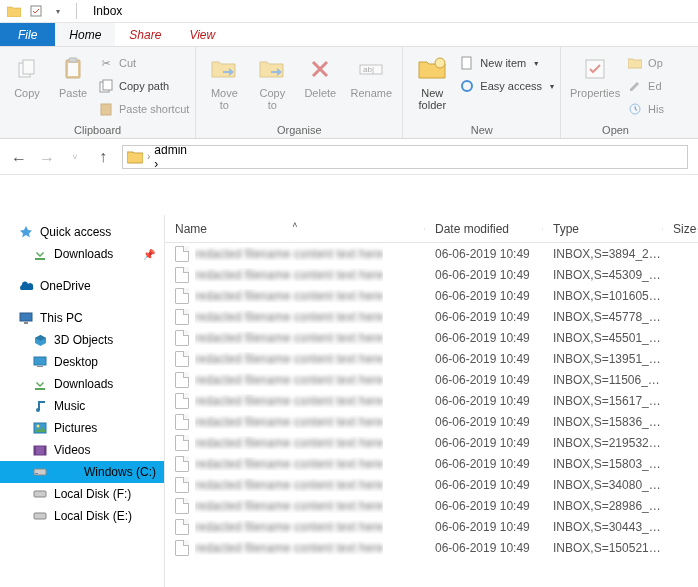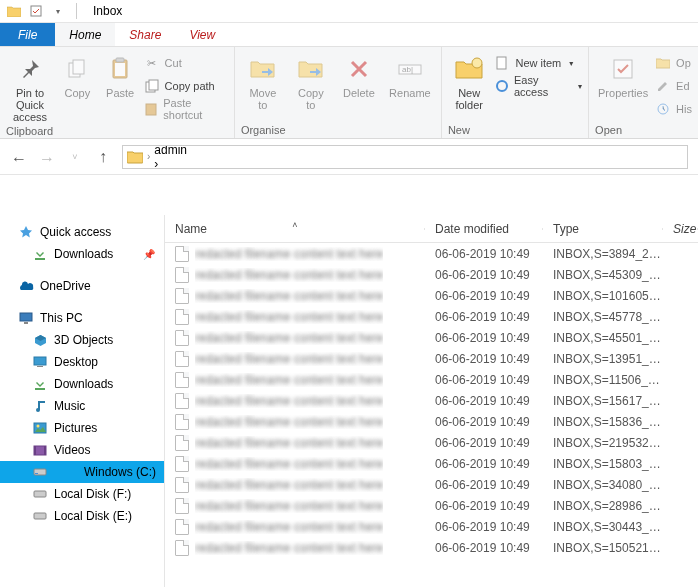--- a/index.html
+++ b/index.html
@@ -16,21 +16,21 @@
 .ribbon-tabs { height: 24px; display: flex; align-items: stretch; border-bottom: 1px solid #e1e1e1; font-style: italic; }
 .ribbon-tab { padding: 0 14px; display: flex; align-items: center; font-size: 12px; cursor: default; }
 .ribbon-tab.file { background: #1979ca; color: #fff; padding: 0 18px; }
 .ribbon-tab.active { background: #f5f6f7; }
 .ribbon-tab:not(.file):not(.active) { color: #b91c1c; }
 
 
 .ribbon { height: 92px; background: #f5f6f7; display: flex; border-bottom: 1px solid #dadada; }
 .group { border-right: 1px solid #e1e1e1; display: flex; flex-direction: column; justify-content: space-between; padding: 4px 6px 2px 6px; }
 .group-row { display: flex; align-items: flex-start; gap: 4px; flex: 1; }
-.group-label { text-align: left; font-size: 11px; color: #666; padding-top: 2px; }
+.group-label { text-align: center; font-size: 11px; color: #666; padding-top: 2px; }
 .bigbtn { display: flex; flex-direction: column; align-items: center; justify-content: flex-start; width: 52px; padding-top: 2px; gap: 2px; }
 .bigbtn .icon-wrap { width: 32px; height: 32px; display: flex; align-items: center; justify-content: center; }
 .bigbtn .lbl { font-size: 11px; text-align: center; line-height: 12px; color: #444; }
 .smallbtns { display: flex; flex-direction: column; gap: 3px; padding-top: 2px; }
 .smallbtn { display: flex; align-items: center; gap: 5px; font-size: 11px; color: #444; height: 20px; }
 .smallbtn .sicon { width: 16px; height: 16px; display: flex; align-items: center; justify-content: center; }
 .disabled { opacity: 0.55; }
 
 
 .addrbar { height: 36px; display: flex; align-items: center; gap: 10px; padding: 0 10px; border-bottom: 1px solid #e5e5e5; }
@@ -49,21 +49,21 @@
 .nav-sep { height: 10px; }
 .nicon { width: 16px; height: 16px; display: flex; align-items: center; justify-content: center; }
 .pin { margin-left: auto; color: #888; font-size: 10px; }
 
 .listing { flex: 1; overflow: hidden; }
 .cols { display: flex; height: 28px; align-items: center; border-bottom: 1px solid #e5e5e5; font-size: 12px; color: #444; }
 .col { padding-left: 10px; position: relative; }
 .col-name { width: 260px; }
 .col-date { width: 118px; }
 .col-type { width: 120px; }
-.col-size { flex: 1; font-style: italic; }
+.col-size { flex: 1; }
 .col::after { content: ""; position: absolute; right: 0; top: 6px; bottom: 6px; width: 1px; background: #e5e5e5; }
 .sort-ind { position: absolute; top: -2px; left: 50%; transform: translateX(-50%); font-size: 9px; color: #555; }
 
 .rows { overflow-y: auto; height: calc(100% - 28px); }
 .row { display: flex; height: 21px; align-items: center; font-size: 12px; }
 .cell { padding-left: 10px; white-space: nowrap; overflow: hidden; text-overflow: ellipsis; }
 .cell-name { width: 260px; display: flex; align-items: center; gap: 6px; }
 .cell-date { width: 118px; color: #555; }
 .cell-type { width: 120px; color: #555; }
 .cell-size { flex: 1; }
@@ -100,29 +100,20 @@
   <div class="ribbon-tab file">File</div>
   <div class="ribbon-tab active">Home</div>
   <div class="ribbon-tab">Share</div>
   <div class="ribbon-tab">View</div>
 </div>
 
 <div class="ribbon">
 
   <div class="group">
     <div class="group-row">
-      <div class="bigbtn">
-        <div class="icon-wrap">
-            <svg width="24" height="24" viewBox="0 0 24 24">
-              <path fill="#6b6b6b" d="M14 3l7 7-4 1-3 3v5l-3-3-5 5-1-1 5-5-3-3h5l3-3z"></path>
-            </svg>
-          </div>
-        <div class="lbl" style="white-space:pre-line;">Pin to Quick
-access</div>
-      </div>
       <div class="bigbtn disabled" style="width:42px;">
         <div class="icon-wrap">
             <svg width="22" height="22" viewBox="0 0 22 22">
               <rect x="3" y="5" width="11" height="14" fill="#fff" stroke="#999"></rect>
               <rect x="7" y="2" width="11" height="14" fill="#fff" stroke="#999"></rect>
             </svg>
           </div>
         <div class="lbl">Copy</div>
       </div>
       <div class="bigbtn disabled" style="width:42px;">

